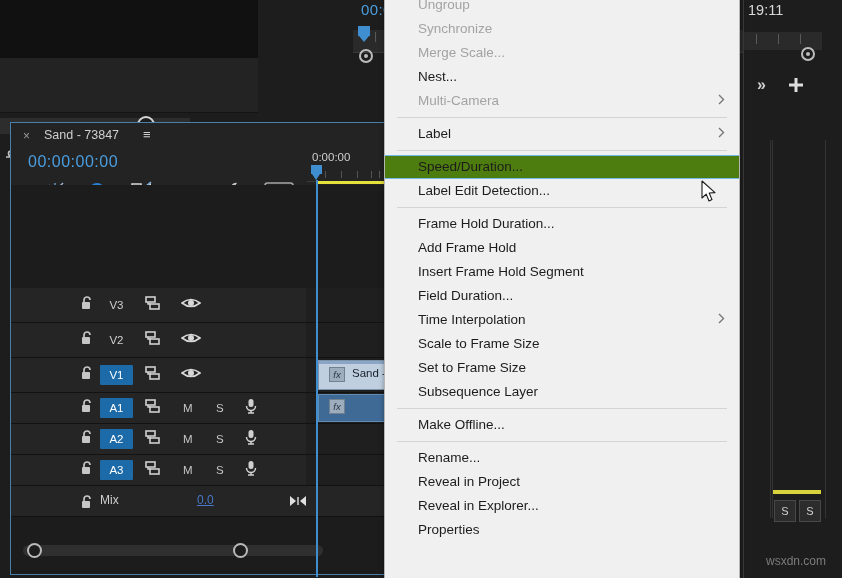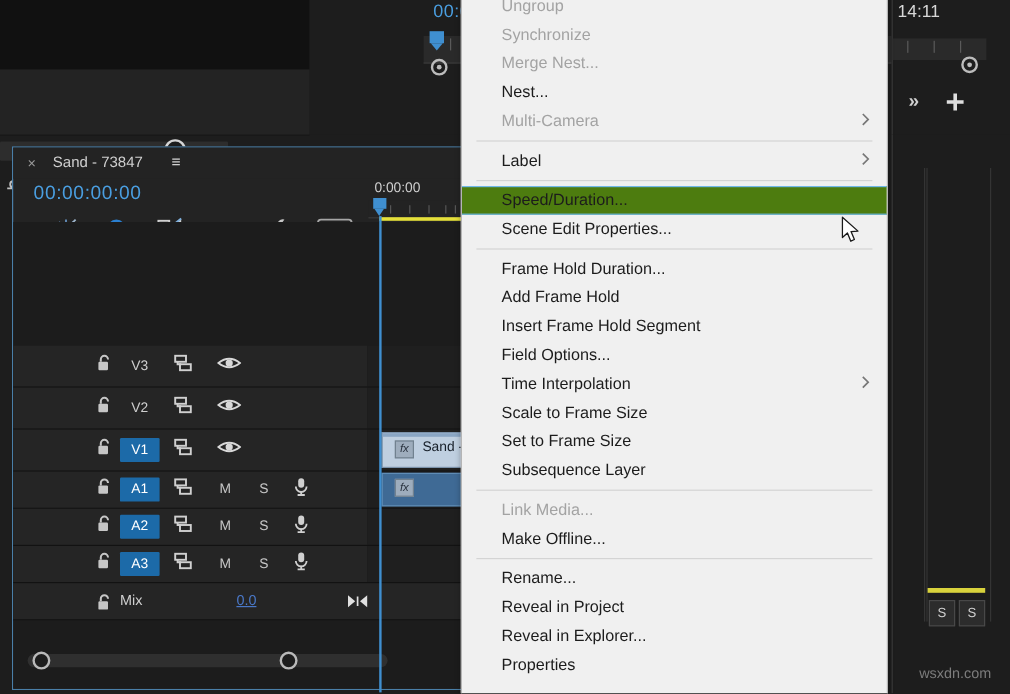--- a/index.html
+++ b/index.html
@@ -211,21 +211,21 @@
           <path d="M8 4 v16" stroke="#cfcfcf" stroke-width="2" fill="none"></path>
             <path d="M8 4 L4 10 L8 12" fill="#cfcfcf"></path>
             <path d="M8 20 L4 14 L8 12" fill="#cfcfcf"></path>
           <path d="M24 12 L14 12 M18 7 L13 12 L18 17" stroke="#e8e8e8" stroke-width="2.2" fill="none"></path>
         </svg>
       </div>
     </div>
   </div>
 
   <div class="rt-panel">
-    <div class="rt-time">14:11</div>
+    <div class="rt-time">19:11</div>
     <div class="rt-ruler">
       <div class="tick" style="left:12px"></div>
         <div class="tick" style="left:34px"></div>
         <div class="tick" style="left:56px"></div>
     </div>
     <div class="rt-circle"></div>
     <div class="rt-chev2">»</div>
     <div class="rt-plus">
       <svg width="18" height="18" viewBox="0 0 18 18">
           <path d="M9 2 v14 M2 9 h14" stroke="#dedede" stroke-width="3" fill="none"></path>
@@ -507,45 +507,44 @@
     <div class="am-col"></div>
     <div class="am-yellow"></div>
     <div class="am-sbox" style="left:30px">S</div>
     <div class="am-sbox" style="left:55px">S</div>
     <div class="am-watermark">wsxdn.com</div>
   </div>
 
   <div class="ctx" id="ctx-menu">
       <div class="mi disabled"><span>Ungroup</span></div>
       <div class="mi disabled"><span>Synchronize</span></div>
-      <div class="mi disabled"><span>Merge Nest...</span></div>
+      <div class="mi disabled"><span>Merge Scale...</span></div>
       <div class="mi"><span>Nest...</span></div>
       <div class="mi disabled"><span>Multi-Camera</span><span class="arrow"><svg width="7" height="11" viewBox="0 0 7 11">
             <path d="M1 1 L5.5 5.5 L1 10" fill="none" stroke="#777" stroke-width="1.4"></path>
           </svg></span></div>
       <div class="msep"></div>
       <div class="mi"><span>Label</span><span class="arrow"><svg width="7" height="11" viewBox="0 0 7 11">
             <path d="M1 1 L5.5 5.5 L1 10" fill="none" stroke="#777" stroke-width="1.4"></path>
           </svg></span></div>
       <div class="msep"></div>
       <div class="mi sel"><span>Speed/Duration...</span></div>
-      <div class="mi"><span>Scene Edit Properties...</span></div>
+      <div class="mi"><span>Label Edit Detection...</span></div>
       <div class="msep"></div>
       <div class="mi"><span>Frame Hold Duration...</span></div>
       <div class="mi"><span>Add Frame Hold</span></div>
       <div class="mi"><span>Insert Frame Hold Segment</span></div>
-      <div class="mi"><span>Field Options...</span></div>
+      <div class="mi"><span>Field Duration...</span></div>
       <div class="mi"><span>Time Interpolation</span><span class="arrow"><svg width="7" height="11" viewBox="0 0 7 11">
             <path d="M1 1 L5.5 5.5 L1 10" fill="none" stroke="#777" stroke-width="1.4"></path>
           </svg></span></div>
       <div class="mi"><span>Scale to Frame Size</span></div>
       <div class="mi"><span>Set to Frame Size</span></div>
       <div class="mi"><span>Subsequence Layer</span></div>
       <div class="msep"></div>
-      <div class="mi disabled"><span>Link Media...</span></div>
       <div class="mi"><span>Make Offline...</span></div>
       <div class="msep"></div>
       <div class="mi"><span>Rename...</span></div>
       <div class="mi"><span>Reveal in Project</span></div>
       <div class="mi"><span>Reveal in Explorer...</span></div>
       <div class="mi"><span>Properties</span></div>
     </div>
 
   <div class="cursor">
     <svg width="17" height="24" viewBox="0 0 17 24">

